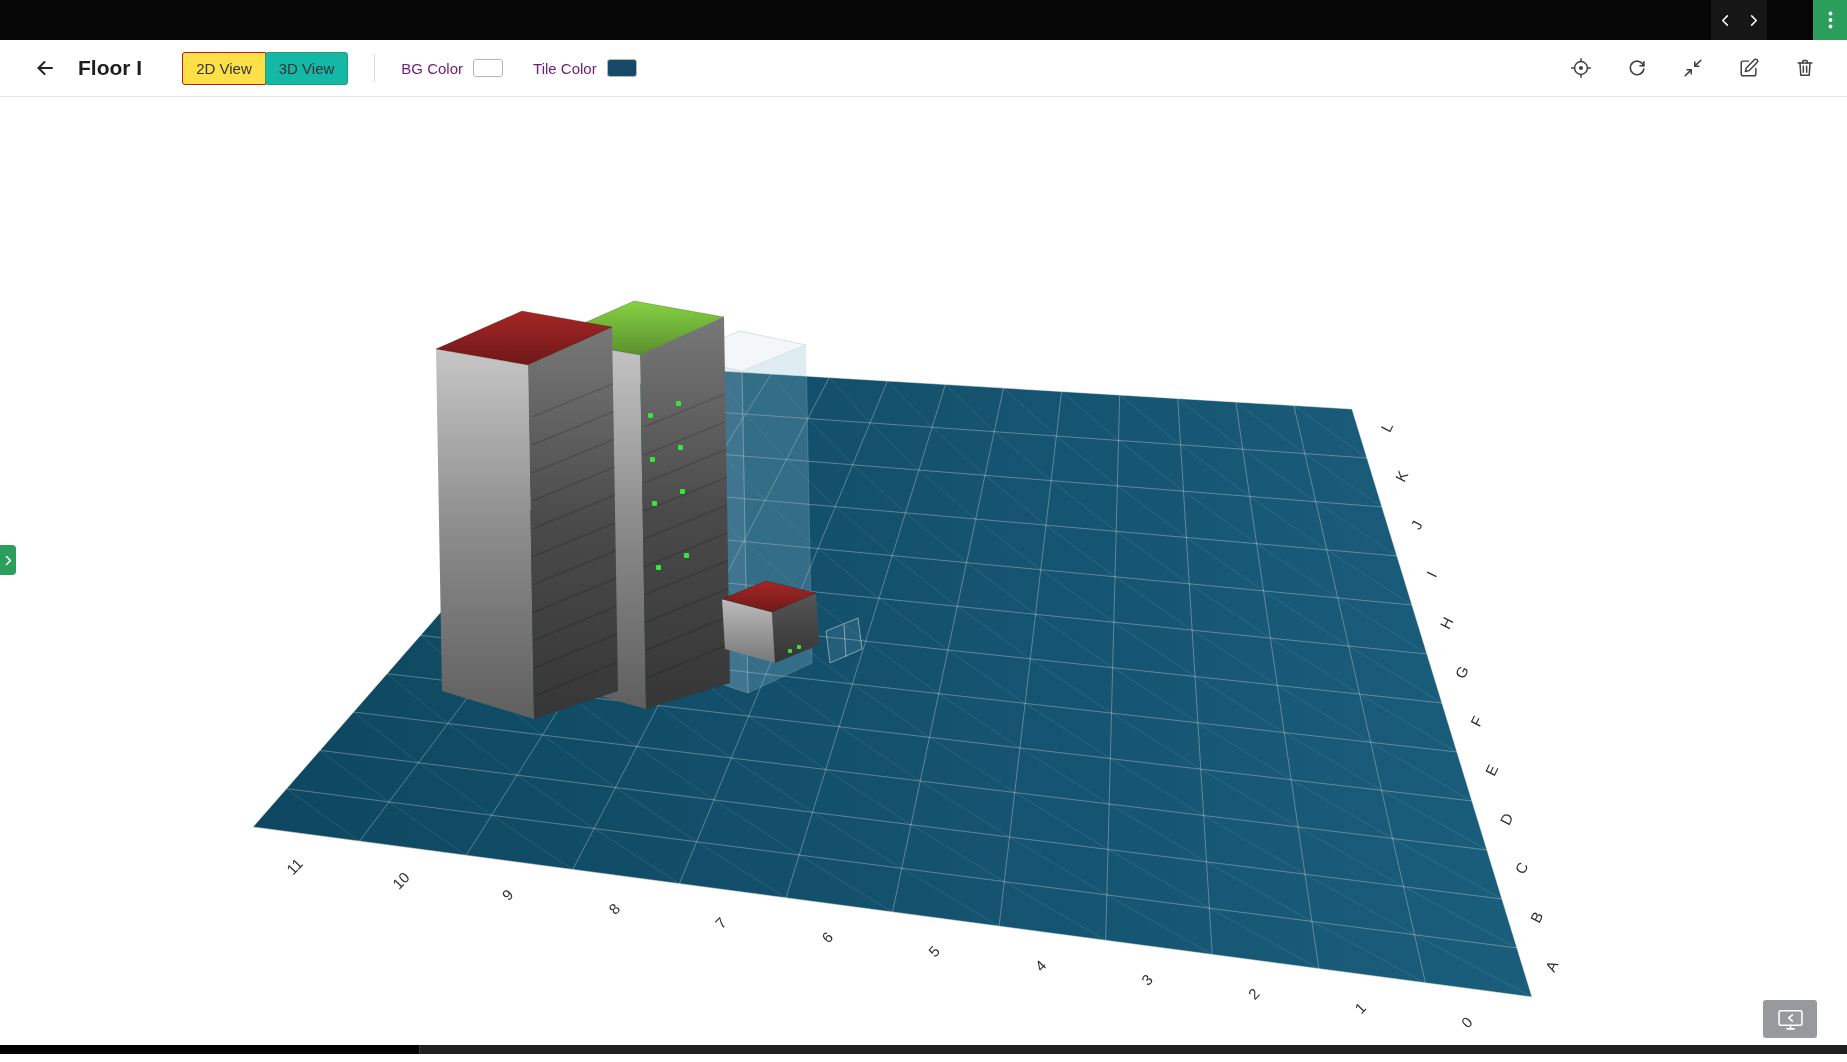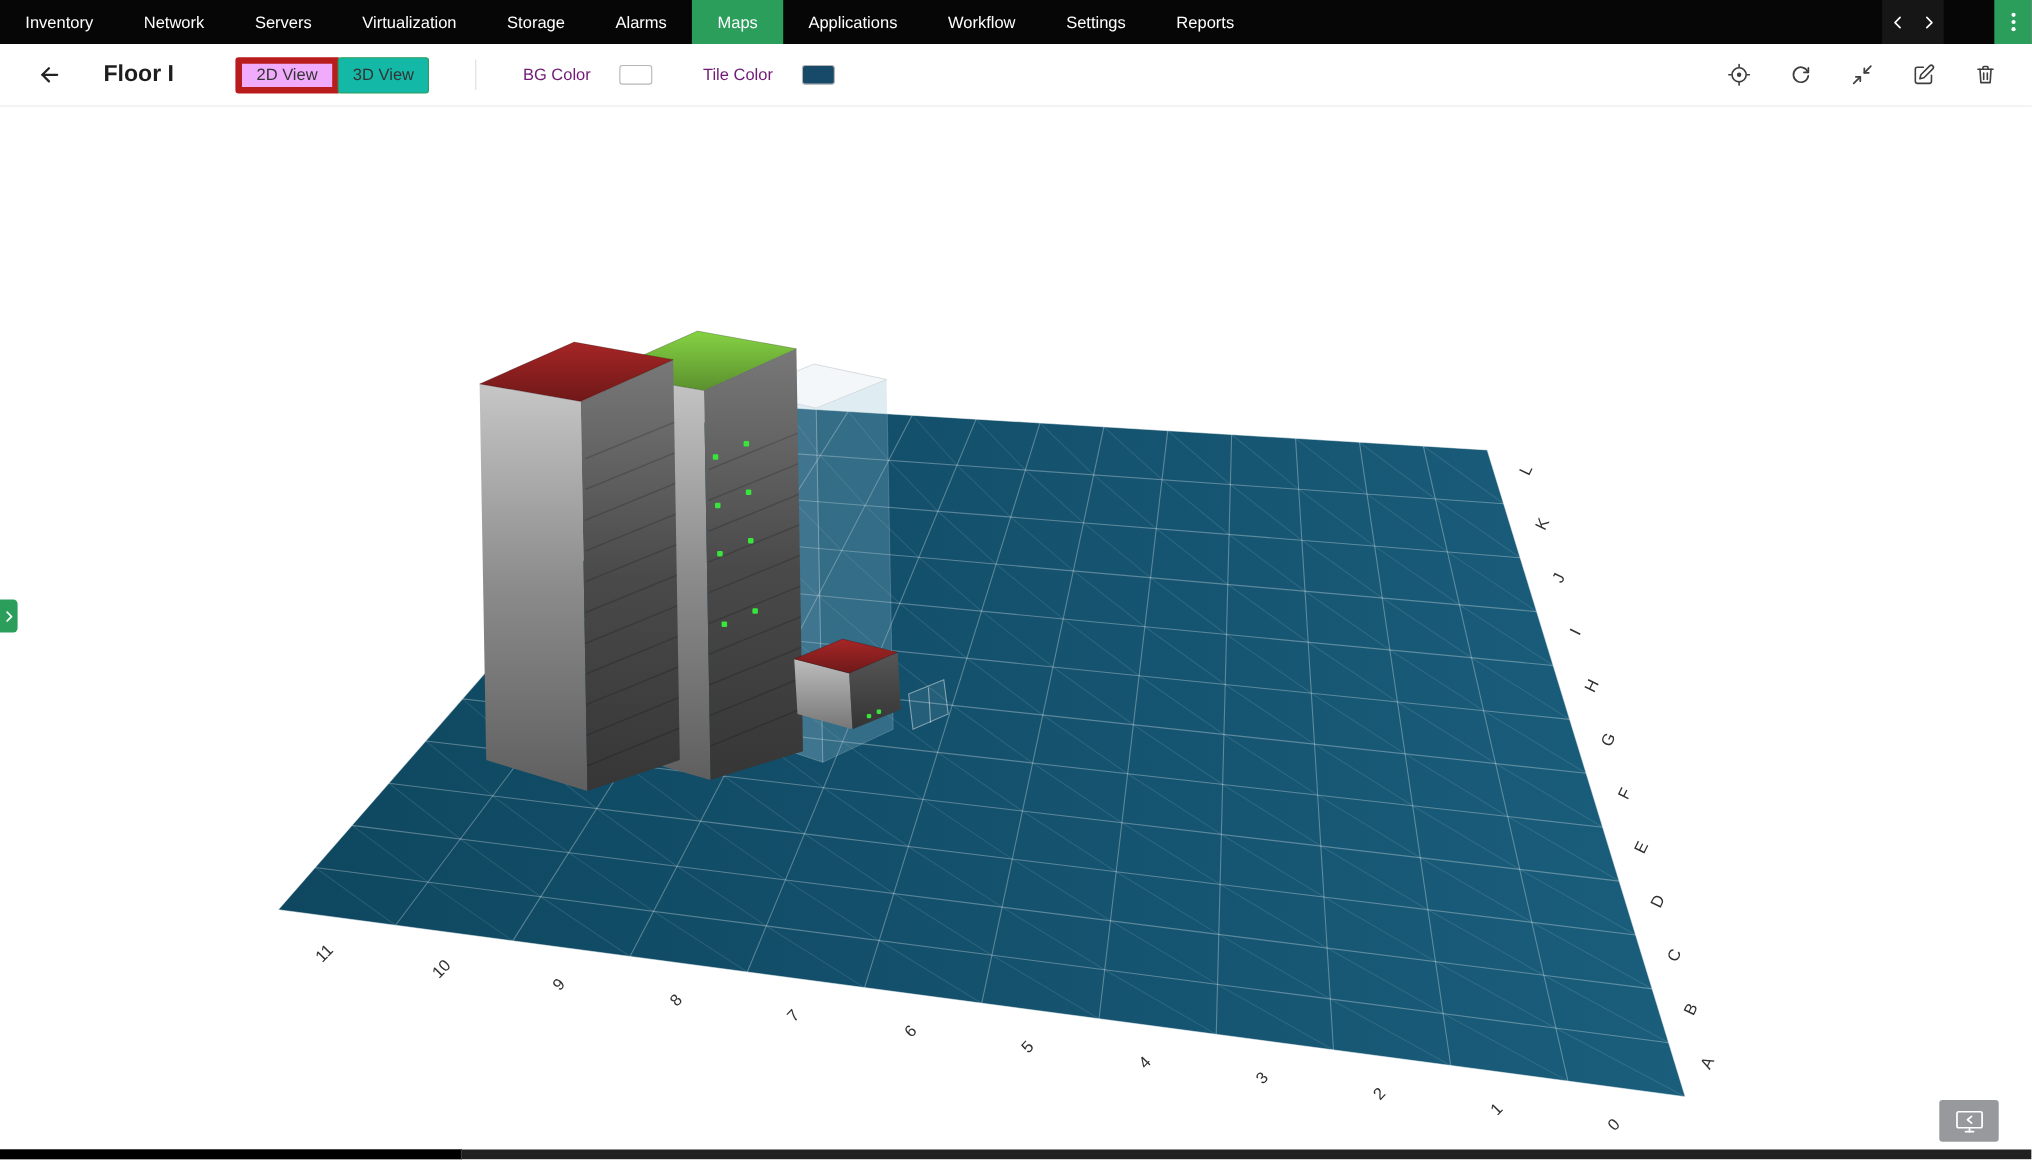--- a/index.html
+++ b/index.html
@@ -11,25 +11,25 @@
   .nav { height:40px; background:#060606; display:flex; align-items:stretch; color:#fff; }
   .nav-items { display:flex; align-items:stretch; }
   .nav-item { display:flex; align-items:center; padding:0 23px; font-size:15px; color:#fff; white-space:nowrap; }
   .nav-item.active { background:var(--green,#2b9e5c); }
   .nav-right { margin-left:auto; display:flex; align-items:stretch; }
   .nav-arrows { display:flex; background:#161616; margin-right:46px; }
   .nav-arrow { width:28px; display:flex; align-items:center; justify-content:center; }
   .nav-menu-btn { width:34px; background:var(--green,#2b9e5c); display:flex; align-items:center; justify-content:center; }
 
   
-  .toolbar { height:57px; background:#fff; border-bottom:1px solid #e4e4e4; display:flex; align-items:center; padding:0 26px;gap:16px; }
+  .toolbar { height:57px; background:#fff; border-bottom:1px solid #e4e4e4; display:flex; align-items:center; padding:0 26px; }
   .back-btn { width:38px; height:38px; display:flex; align-items:center; justify-content:center; border-radius:50%; }
   .page-title { font-size:21px; font-weight:700; color:#1d1d1d; margin-left:14px; }
   .view-toggle { display:flex; margin-left:40px; }
-  .seg { height:33px; padding:0 13px; font-size:15px; color:#333; background:#f0abfc; border:6px solid #b91c1c; }
+  .seg { height:33px; padding:0 13px; font-size:15px; color:#333; background:#fde047; border:1px solid #b91c1c; }
   .seg:first-child { border-radius:3px 0 0 3px; }
   .seg:last-child { border-radius:0 3px 3px 0; margin-left:-1px; }
   .seg.active { border:1.5px solid var(--green,#2b9e5c); background:#14b8a6; border-radius:3px; position:relative; z-index:1; }
   .tb-divider { width:1px; height:28px; background:#ddd; margin:0 26px; }
   .color-label { font-size:15px; color:#701a75; margin-right:10px; white-space:nowrap; }
   .swatch { width:30px; height:18px; border:1px solid #b5b5b5; border-radius:3px; display:inline-block; }
   .swatch.bg { margin-right:30px; }
   .toolbar-actions { margin-left:auto; display:flex; align-items:center; gap:24px; }
   .tb-action { width:32px; height:32px; display:flex; align-items:center; justify-content:center; color:#3f3f3f; }
   .tb-action svg { stroke:currentColor; }
@@ -41,33 +41,20 @@
   .present-btn { position:absolute; right:30px; bottom:16px; width:54px; height:38px; background:#97999c; border-radius:3px; display:flex; align-items:center; justify-content:center; }
   .hscrollbar { position:absolute; left:0; right:0; bottom:0; height:9px; background:#202020; }
   .hscrollbar .thumb { width:420px; height:100%; background:#000; border-right:1px solid #3a3a3a; }
 </style>
 </head>
 <body>
 
 <div class="app">
 
   <header class="nav">
-    <nav class="nav-items" id="nav-items">
-        <div class="nav-item">Inventory</div>
-        <div class="nav-item">Network</div>
-        <div class="nav-item">Servers</div>
-        <div class="nav-item">Virtualization</div>
-        <div class="nav-item">Storage</div>
-        <div class="nav-item">Alarms</div>
-        <div class="nav-item active">Maps</div>
-        <div class="nav-item">Applications</div>
-        <div class="nav-item">Workflow</div>
-        <div class="nav-item">Settings</div>
-        <div class="nav-item">Reports</div>
-      </nav>
     <div class="nav-right">
       <div class="nav-arrows">
         <button class="nav-arrow">
           <svg width="13" height="13" viewBox="0 0 14 14">
               <path d="M9 2 L4 7 L9 12" fill="none" stroke="#fff" stroke-width="1.6" stroke-linecap="round" stroke-linejoin="round"></path>
             </svg>
         </button>
         <button class="nav-arrow">
           <svg width="13" height="13" viewBox="0 0 14 14">
               <path d="M5 2 L10 7 L5 12" fill="none" stroke="#fff" stroke-width="1.6" stroke-linecap="round" stroke-linejoin="round"></path>

